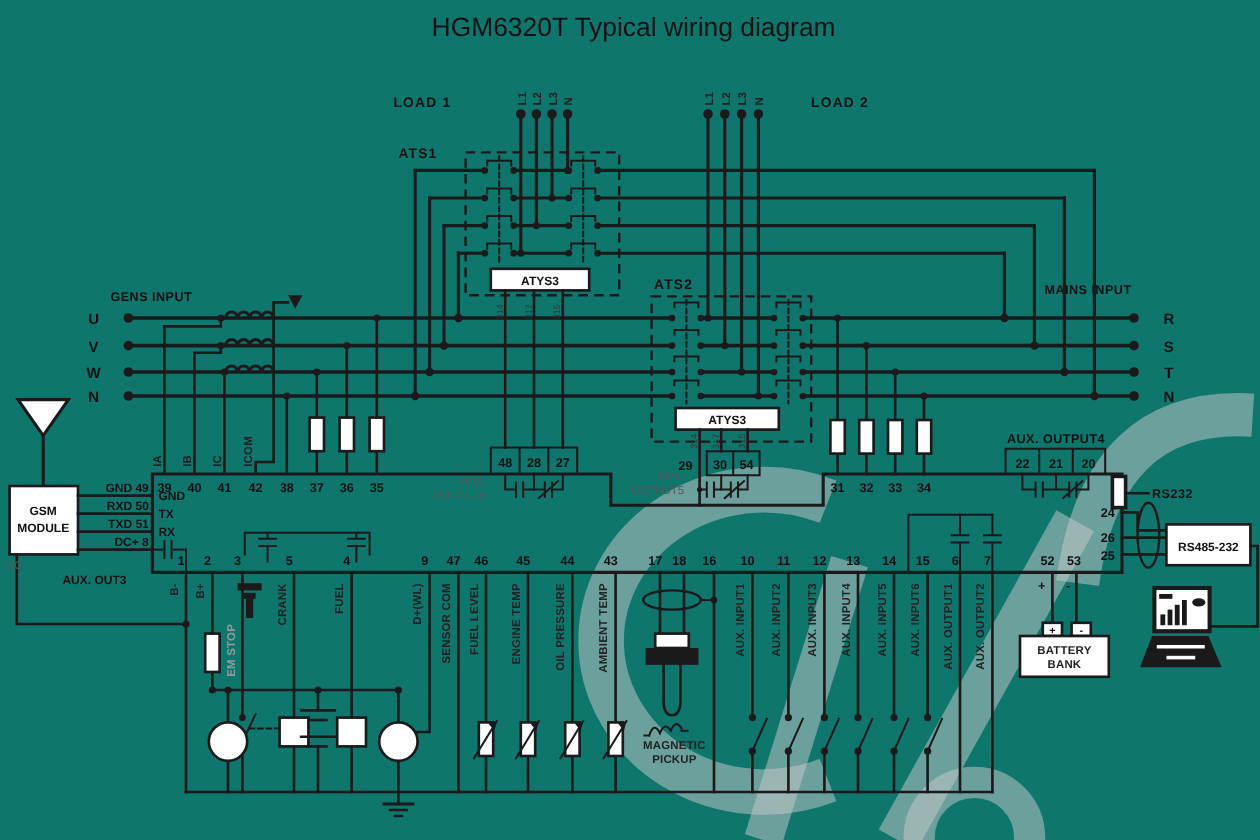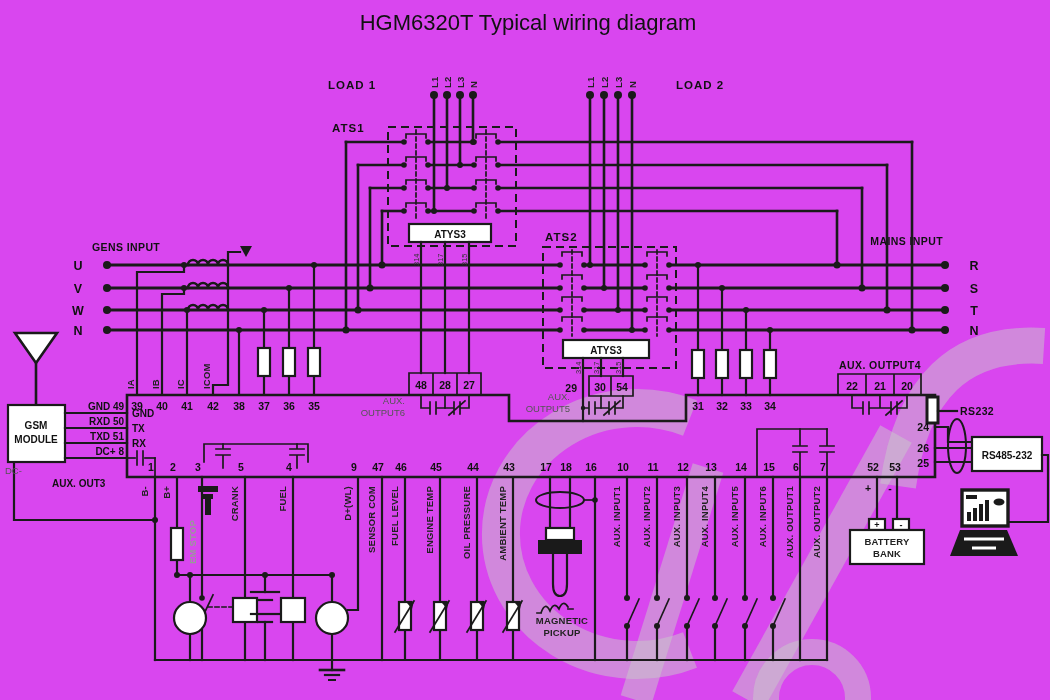--- a/index.html
+++ b/index.html
@@ -1,16 +1,16 @@
 <!DOCTYPE html>
 <html><head>
 <meta charset="utf-8">
 <style>
   html,body{margin:0;padding:0;background:#fff}
-  #stage{position:relative;width:1050px;height:700px;background:#d946ef;overflow:hidden}
+  #stage{position:relative;width:1050px;height:700px;background:#0f766e;overflow:hidden}
   svg{font-family:"Liberation Sans",sans-serif}
   .ln{stroke:#1a1a1a;stroke-width:2.2;fill:none;stroke-linecap:square;stroke-linejoin:miter}
   .b3{stroke-width:3.1}.b26{stroke-width:2.6}.thn{stroke-width:1.7}
   .dsh{stroke-dasharray:8 5}.dsh2{stroke-dasharray:4 3;stroke-width:1.7}
   .dot{fill:#1a1a1a;stroke:none}
   .wbx{fill:#fff;stroke:#1a1a1a;stroke-width:2.2}
   .blk{fill:#1a1a1a;stroke:none}
   .wm{stroke:#c9c9c9;fill:none;opacity:.5}
   text{fill:#111}
   .ttl{font-size:22px;font-weight:500}

